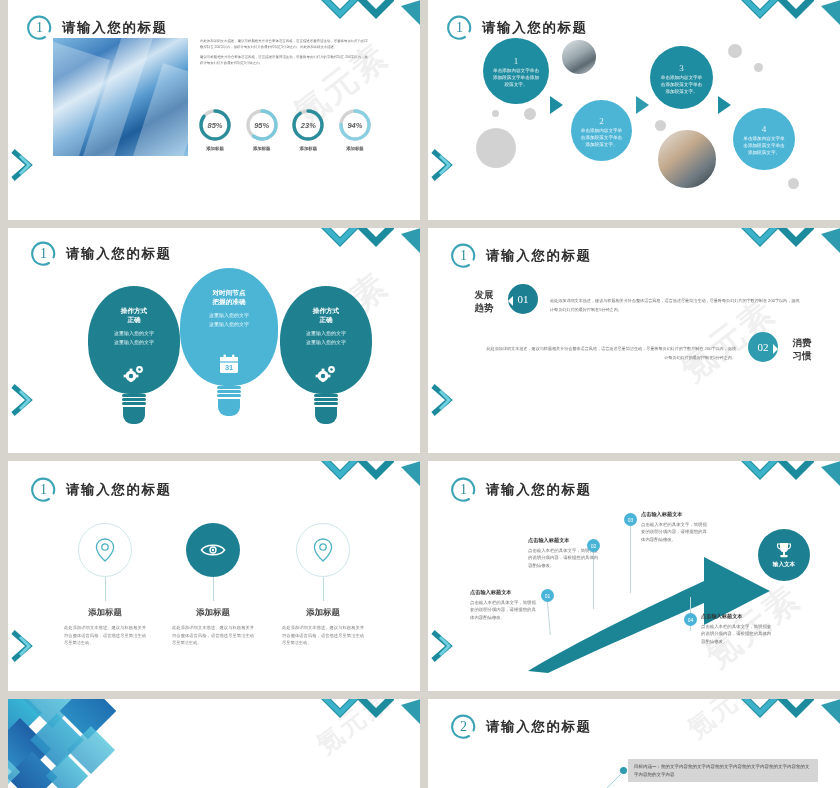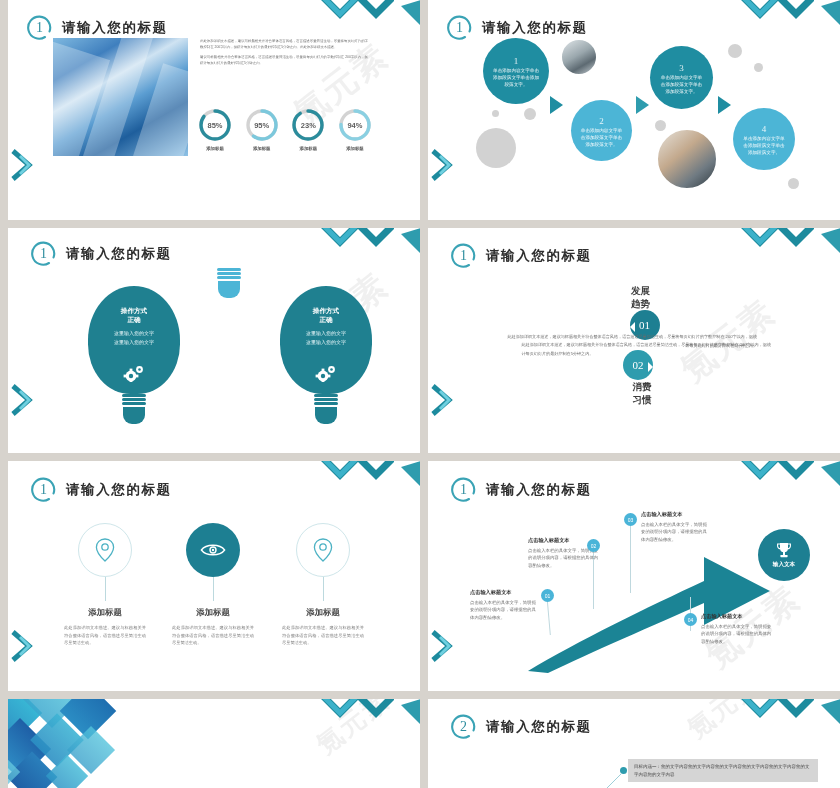--- a/index.html
+++ b/index.html
@@ -45,21 +45,21 @@
   .s1-photo{
     position:absolute; left:45px; top:38px; width:135px; height:118px;
     background:linear-gradient(150deg,#7fb9e0 0%,#3f7fbe 22%,#cfe3f2 38%,#5c9ed2 55%,#1e5e9c 72%,#8fc2e6 100%);
     overflow:hidden;
   }
   .s1-photo i{ position:absolute; background:rgba(255,255,255,.28); transform:rotate(18deg); }
   .s1-body{ position:absolute; left:192px; top:38px; width:168px; }
   .s1-body p{ font-size:3.4px; line-height:6.4px; color:#6d6d6d; text-align:justify; margin-bottom:3px; }
   .s1-donuts{ position:absolute; left:188px; top:108px; width:178px; display:flex; justify-content:space-between; }
   .donut{ width:38px; text-align:center; }
-  .donut .ring{ position:relative; width:34px; height:34px; margin:0 auto; }
+  .donut .ring{ position:relative; width:34px; height:34px; margin:0 auto;font-style:italic; }
   .donut .ring svg{ display:block; }
   .donut .pct{
     position:absolute; inset:0; display:flex; align-items:center; justify-content:center;
     font-size:7.5px; color:#5d5d5d; font-weight:bold;
   }
   .donut .lbl{ margin-top:4px; font-size:4.4px; color:#555; font-weight:bold; }
   
   .dot-deco{ position:absolute; border-radius:50%; background:#d2d2d2; }
   .bubble{
     position:absolute; border-radius:50%; color:#fff; text-align:center;
@@ -78,21 +78,21 @@
     position:relative; width:92px; height:108px; border-radius:50% 50% 46% 46%;
     display:flex; flex-direction:column; align-items:center; padding-top:20px;
   }
   .bulb .neck{ width:24px; height:13px; margin:0 auto; }
   .bulb .neck i{ display:block; height:2.6px; margin-bottom:1.6px; border-radius:2px; }
   .bulb .base{ width:22px; height:17px; margin:0 auto; border-radius:0 0 9px 9px; }
   .bulb h4{ font-size:6.6px; line-height:9.4px; color:#fff; text-align:center; font-weight:bold; }
   .bulb p{ font-size:5px; line-height:8px; color:#eaf7fa; text-align:center; margin-top:4px; }
   .bulb .ico{ position:absolute; bottom:12px; left:50%; transform:translateX(-50%); }
   
-  .row4{ position:absolute; display:flex; align-items:center;flex-direction:column; }
+  .row4{ position:absolute; display:flex; align-items:flex-end; }
   .pill{
     position:relative; width:30px; height:30px; border-radius:50%;
     display:flex; align-items:center; justify-content:center; flex:none;
     color:#fff; font-size:11px; font-family:"Liberation Serif",serif;
   }
   .pill.tail-l::after,.pill.tail-r::after{ content:""; position:absolute; width:0;height:0; top:12px; }
   .pill.tail-l::after{ left:-5px; border:5px solid transparent; border-right-color:inherit; }
   .pill.tail-r::after{ right:-5px; border:5px solid transparent; border-left-color:inherit; }
   .kw{ font-size:9.5px; line-height:13px; font-weight:bold; color:#3c3c3c; font-family:"DejaVu Sans",sans-serif; }
   .para4{ font-size:4.1px; line-height:9px; color:#6b6b6b; }
@@ -313,20 +313,33 @@
       </div>
       <div class="neck">
         <i style="background:#1f8090"></i>
           <i style="background:#1f8090"></i>
           <i style="background:#1f8090"></i>
       </div>
       <div class="base" style="background:#1f8090"></div>
     </div>
 
     <div class="bulb" style="left:172px;top:40px;width:98px">
+      <div class="glass" style="background:#4cb5d6;width:98px;height:118px">
+        <h4>对时间节点<br>把握的准确</h4>
+        <p>这里输入您的文字</p>
+        <p style="margin-top:1px">这里输入您的文字</p>
+        <svg class="ico" width="20" height="20" viewBox="0 0 20 20">
+          <rect x="1" y="3" width="18" height="16" rx="1.6" fill="#fff"></rect>
+          <rect x="1" y="3" width="18" height="4.4" fill="#fff"></rect>
+          <rect x="1" y="7.4" width="18" height="1.2" fill="#4cb5d6"></rect>
+          <rect x="4.5" y="0.6" width="2.4" height="4" rx="1" fill="#fff"></rect>
+          <rect x="13.1" y="0.6" width="2.4" height="4" rx="1" fill="#fff"></rect>
+          <text x="10" y="16.4" font-size="7.4" font-weight="bold" fill="#4cb5d6" text-anchor="middle" font-family="Liberation Sans">31</text>
+        </svg>
+      </div>
       <div class="neck">
         <i style="background:#4cb5d6"></i>
           <i style="background:#4cb5d6"></i>
           <i style="background:#4cb5d6"></i>
       </div>
       <div class="base" style="background:#4cb5d6"></div>
     </div>
 
     <div class="bulb" style="left:272px;top:58px">
       <div class="glass" style="background:#1f8090">

